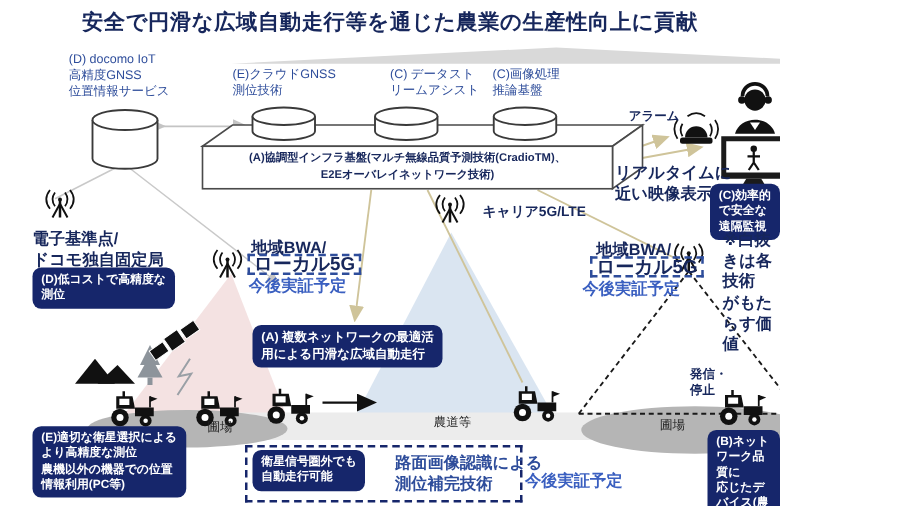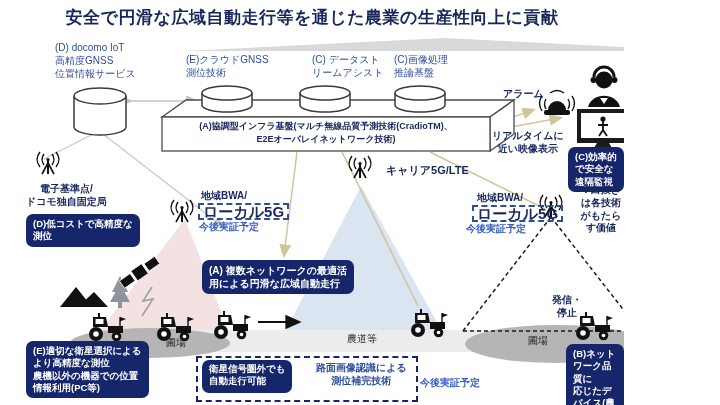--- a/index.html
+++ b/index.html
@@ -5,23 +5,23 @@
   html,body{margin:0;padding:0;}
   #stage{
     position:relative;width:624px;height:405px;background:#ffffff;overflow:hidden;
     font-family:"Liberation Sans","DejaVu Sans",sans-serif;
   }
   #shapes{position:absolute;left:0;top:0;width:720px;height:405px;}
   .t{position:absolute;white-space:pre-line;line-height:1.28;}
   .blue{color:#2e4d9b;}
   .lblue{color:#3a5fc0;}
   .dark{color:#17275c;}
-  .bold{font-weight:700;text-align:center;}
+  .bold{font-weight:700;}
   .s10{font-size:10px;}
-  .s95{font-size:10px;}
+  .s95{font-size:13px;}
   .s11{font-size:11px;}
   .title{
     position:absolute;left:0;right:0;top:6px;text-align:center;
     font-size:17px;font-weight:700;color:#17275c;letter-spacing:0.5px;
   }
   .badge{
     position:absolute;background:#16266b;color:#ffffff;border-radius:7px;
     padding:4px 7px;font-size:9.5px;font-weight:600;line-height:1.3;white-space:pre-line;
   }
   .dash-sm{

